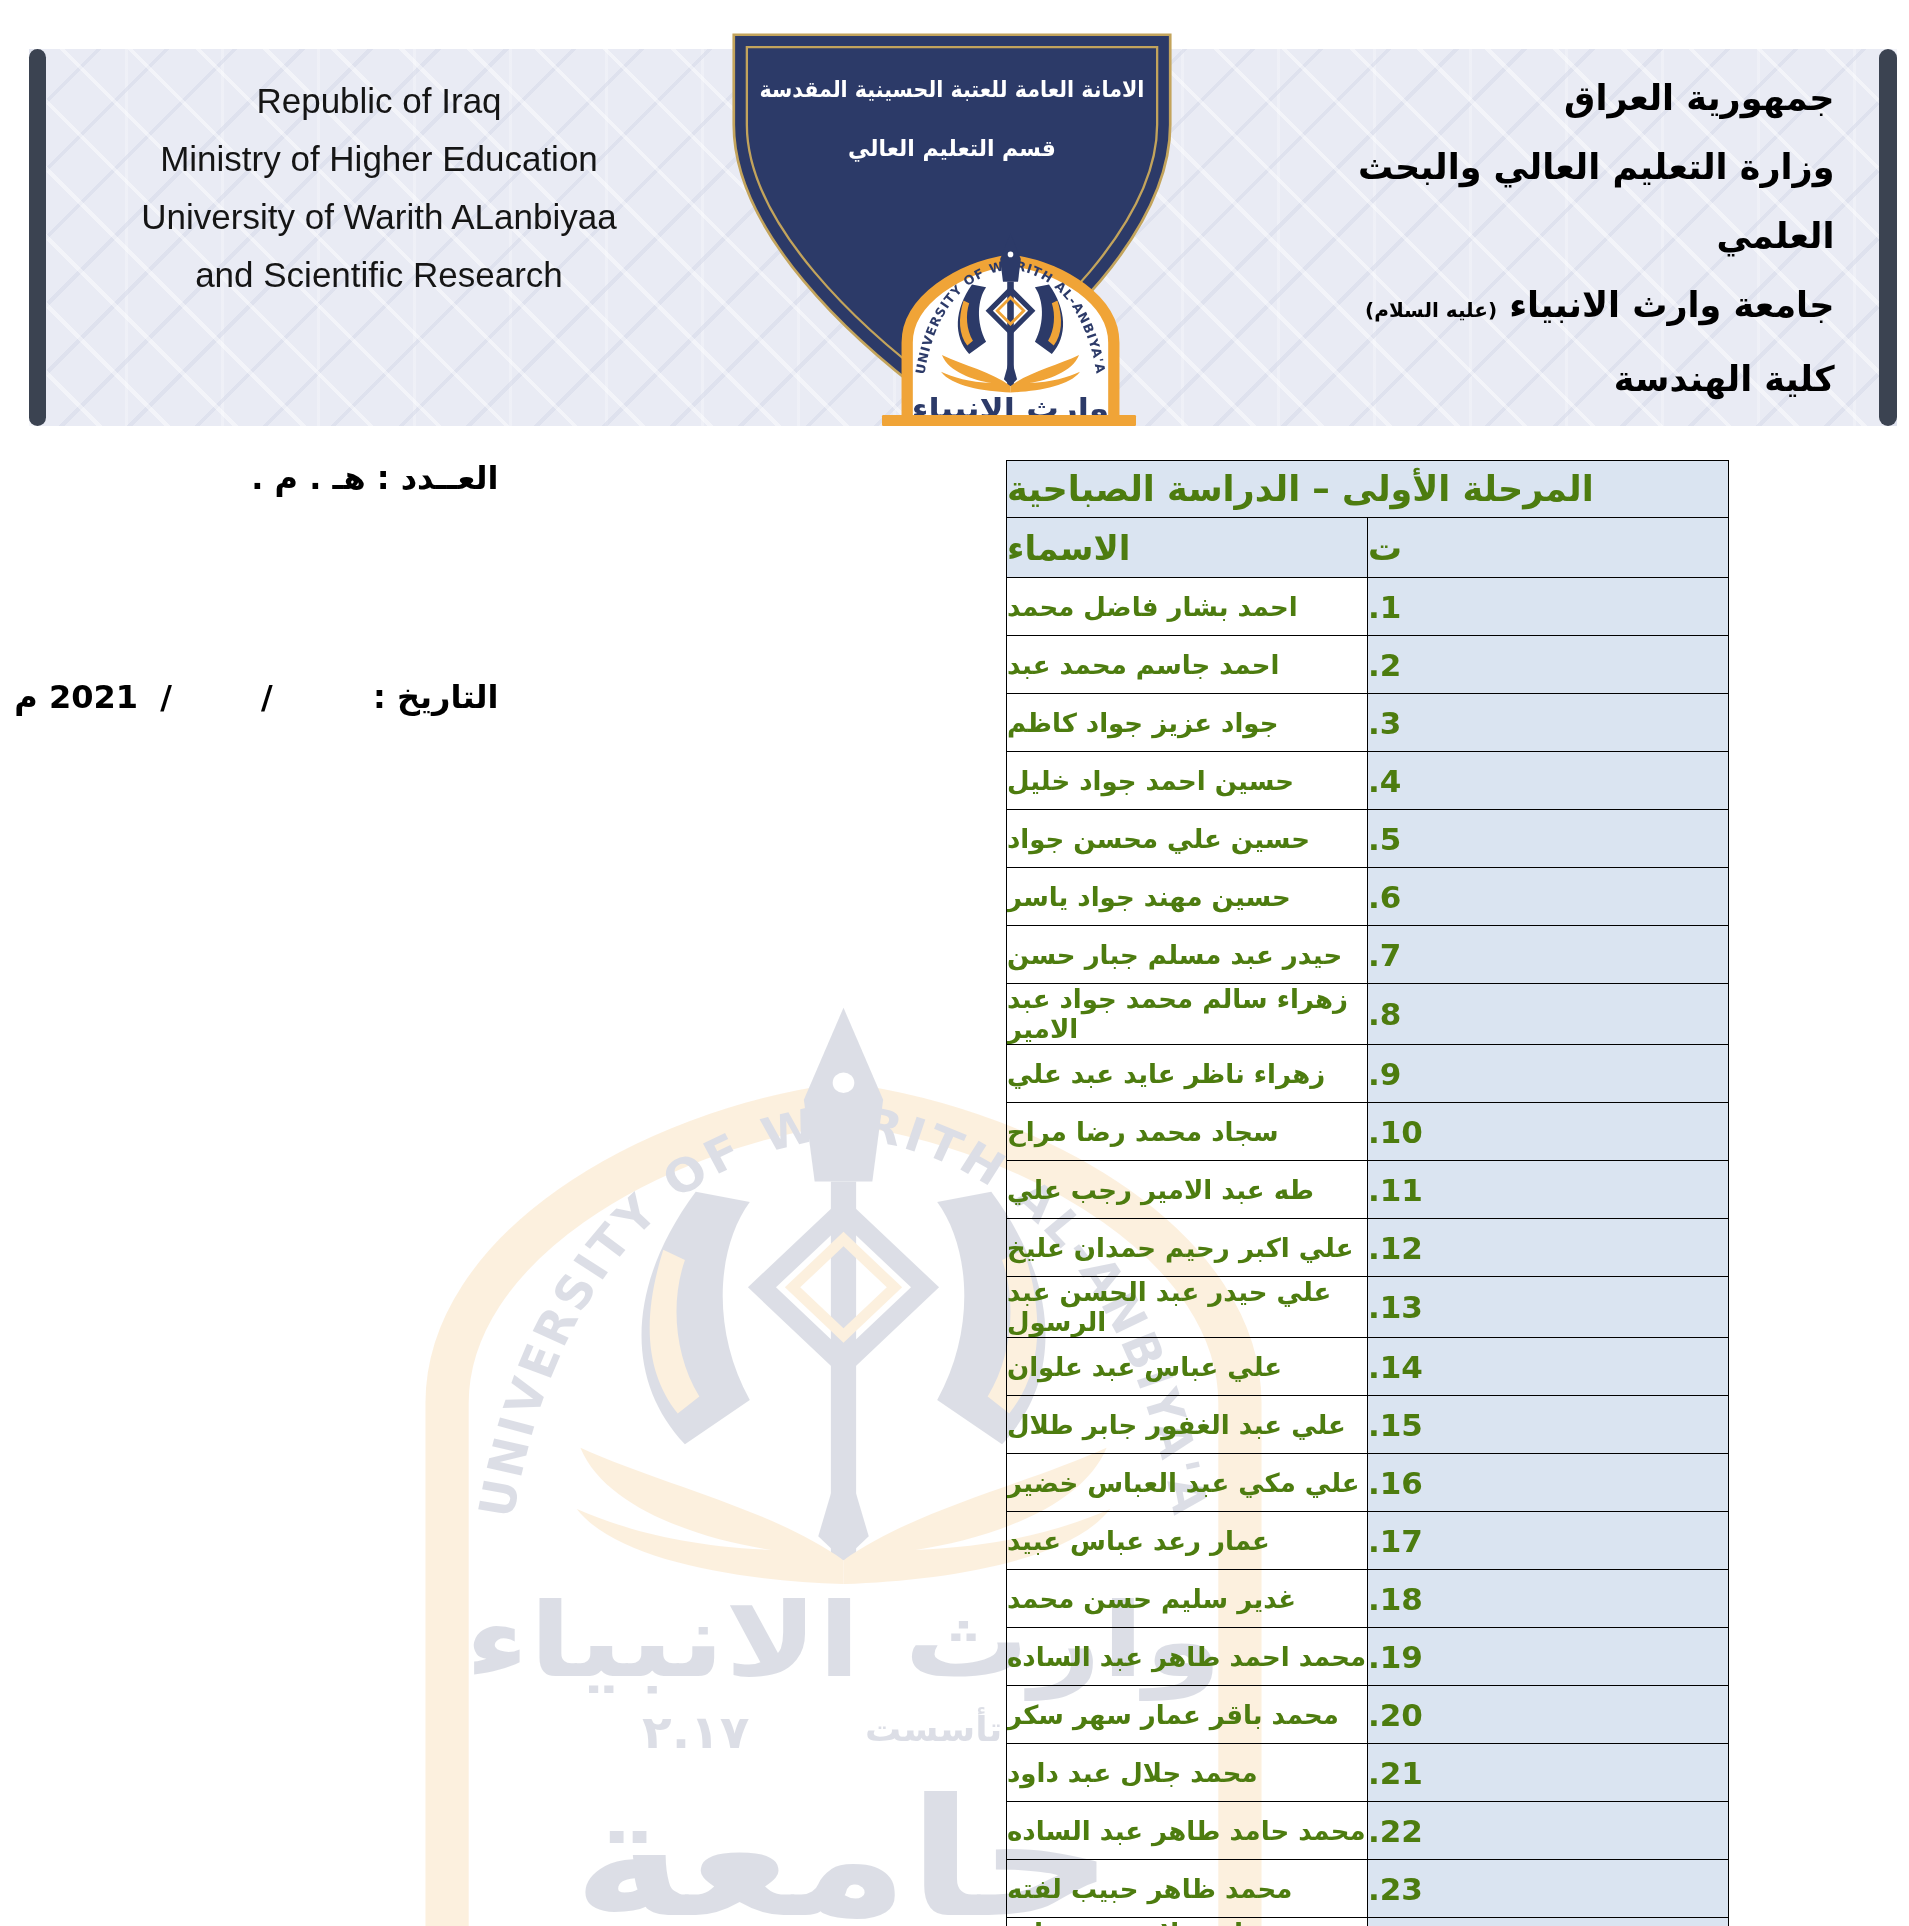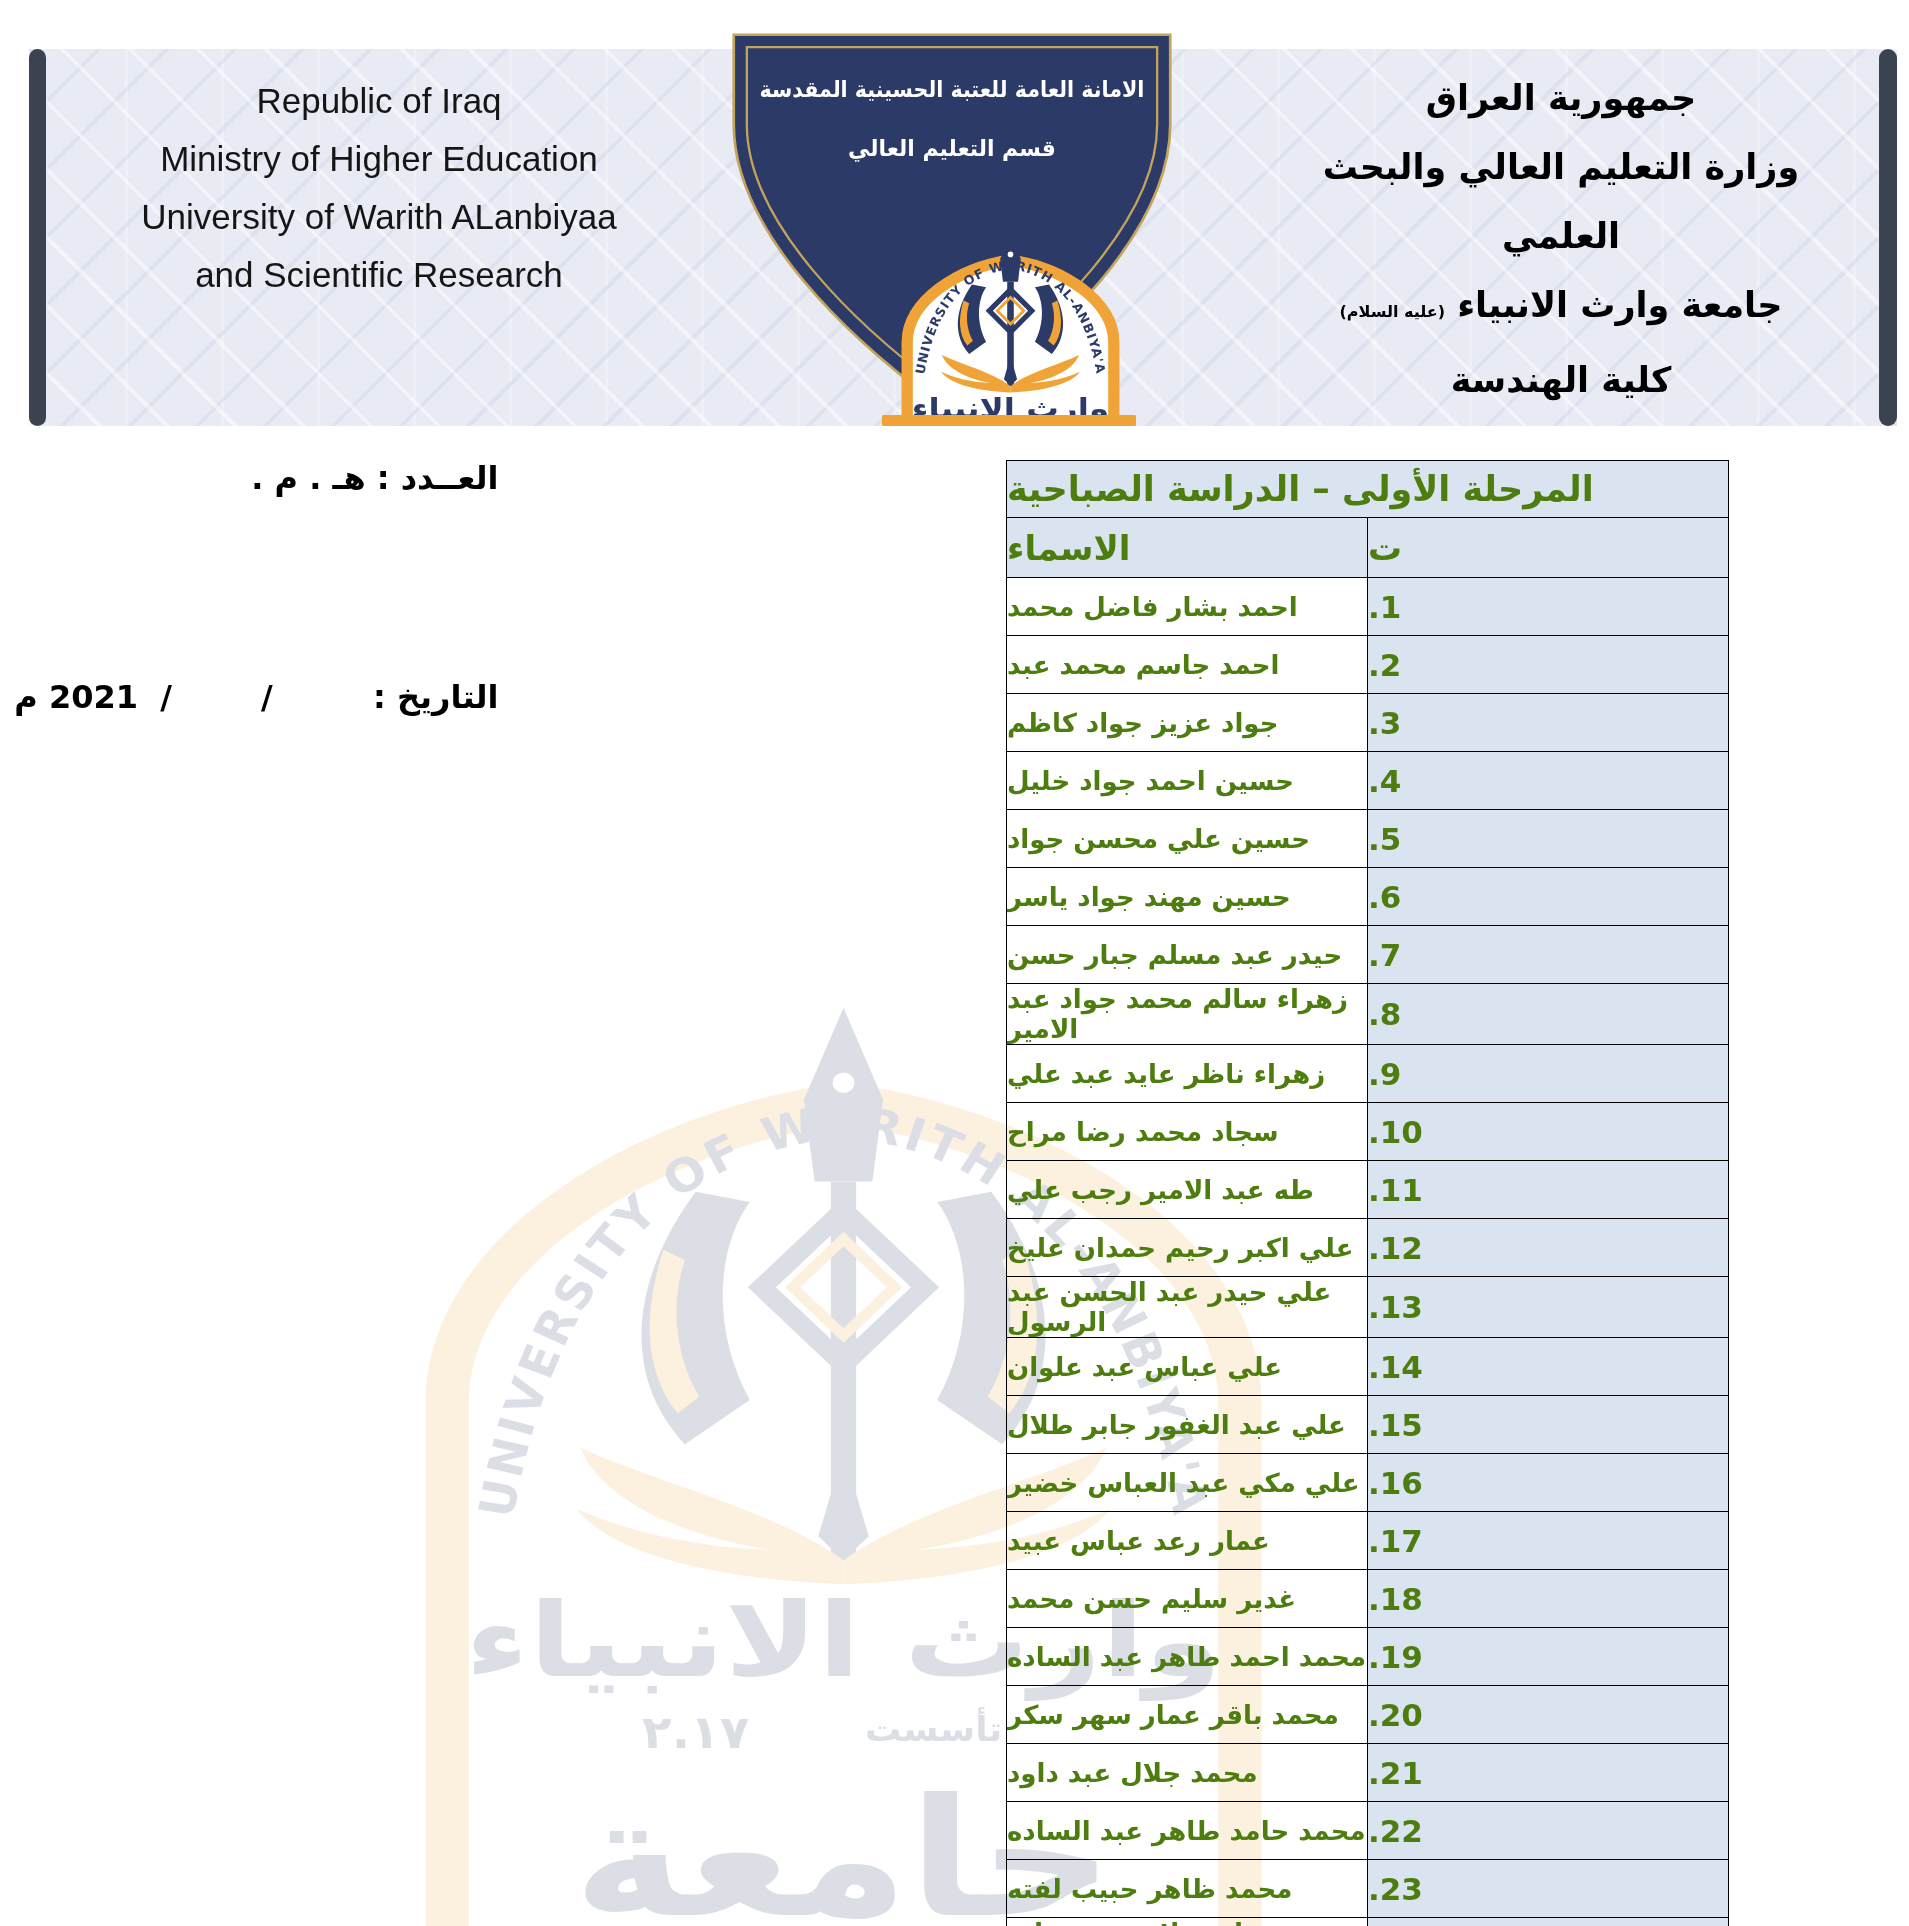--- a/index.html
+++ b/index.html
@@ -35,24 +35,24 @@
   }
   .header-meta{
     position:absolute;left:62px;top:247px;width:408px;
     direction:rtl;text-align:right;color:#000;
     font-size:32px;font-weight:bold;line-height:73px;
     white-space:pre;
   }
   
   .header-right{
     position:absolute;right:62px;top:15.4px;width:547px;
-    direction:rtl;text-align:center;color:#000;
+    direction:rtl;text-align:right;color:#000;
     font-size:35px;font-weight:bold;line-height:69px;
   }
-  .header-right .honorific{font-size:16px;font-weight:bold;}
+  .header-right .honorific{font-size:20px;font-weight:bold;}
   
   .shield-svg{position:absolute;left:723px;top:33px;z-index:3;}
   .logo-crop{
     position:absolute;left:893px;top:230px;width:235px;height:186px;
     overflow:hidden;z-index:4;
   }
   .logo-bar{
     position:absolute;left:882px;top:415px;width:254px;height:10.8px;
     background:#f0a437;z-index:4;border-radius:1.2px;
   }

